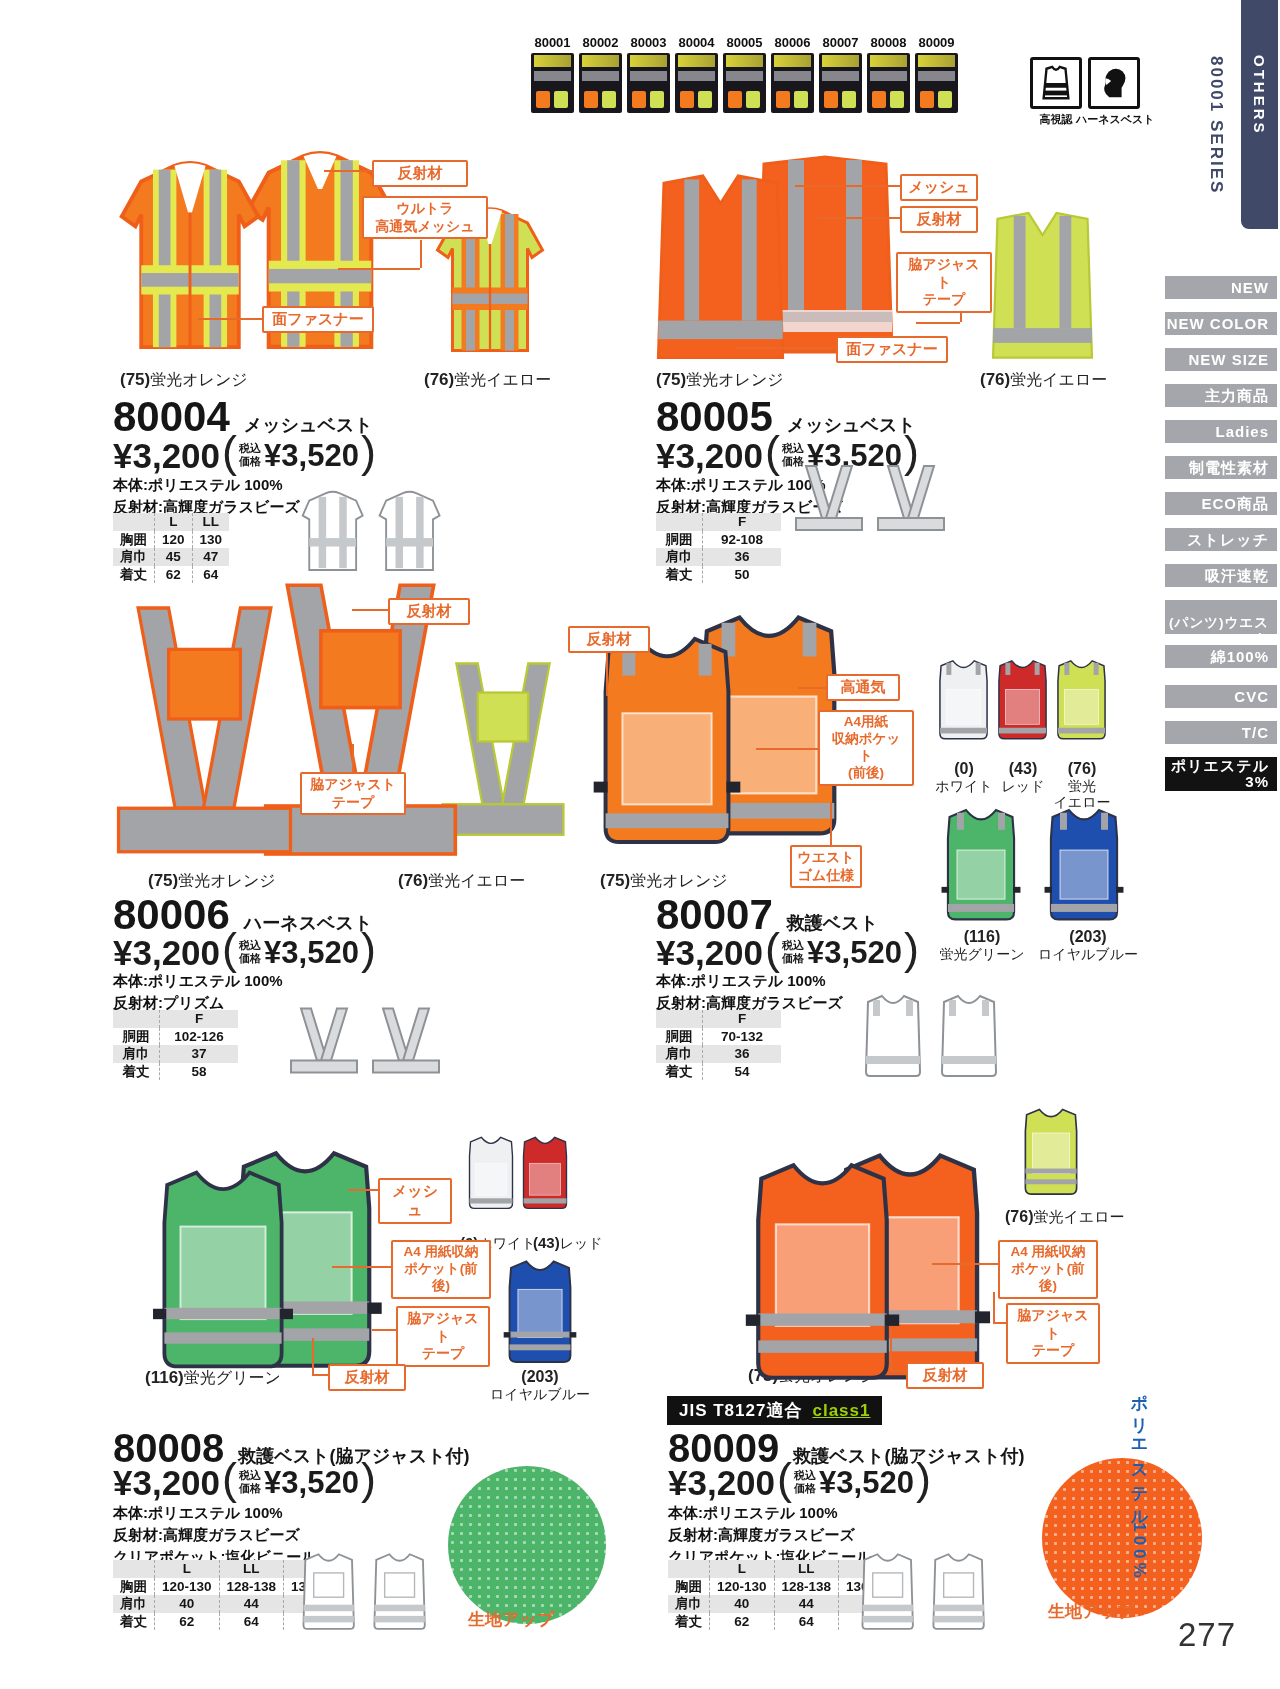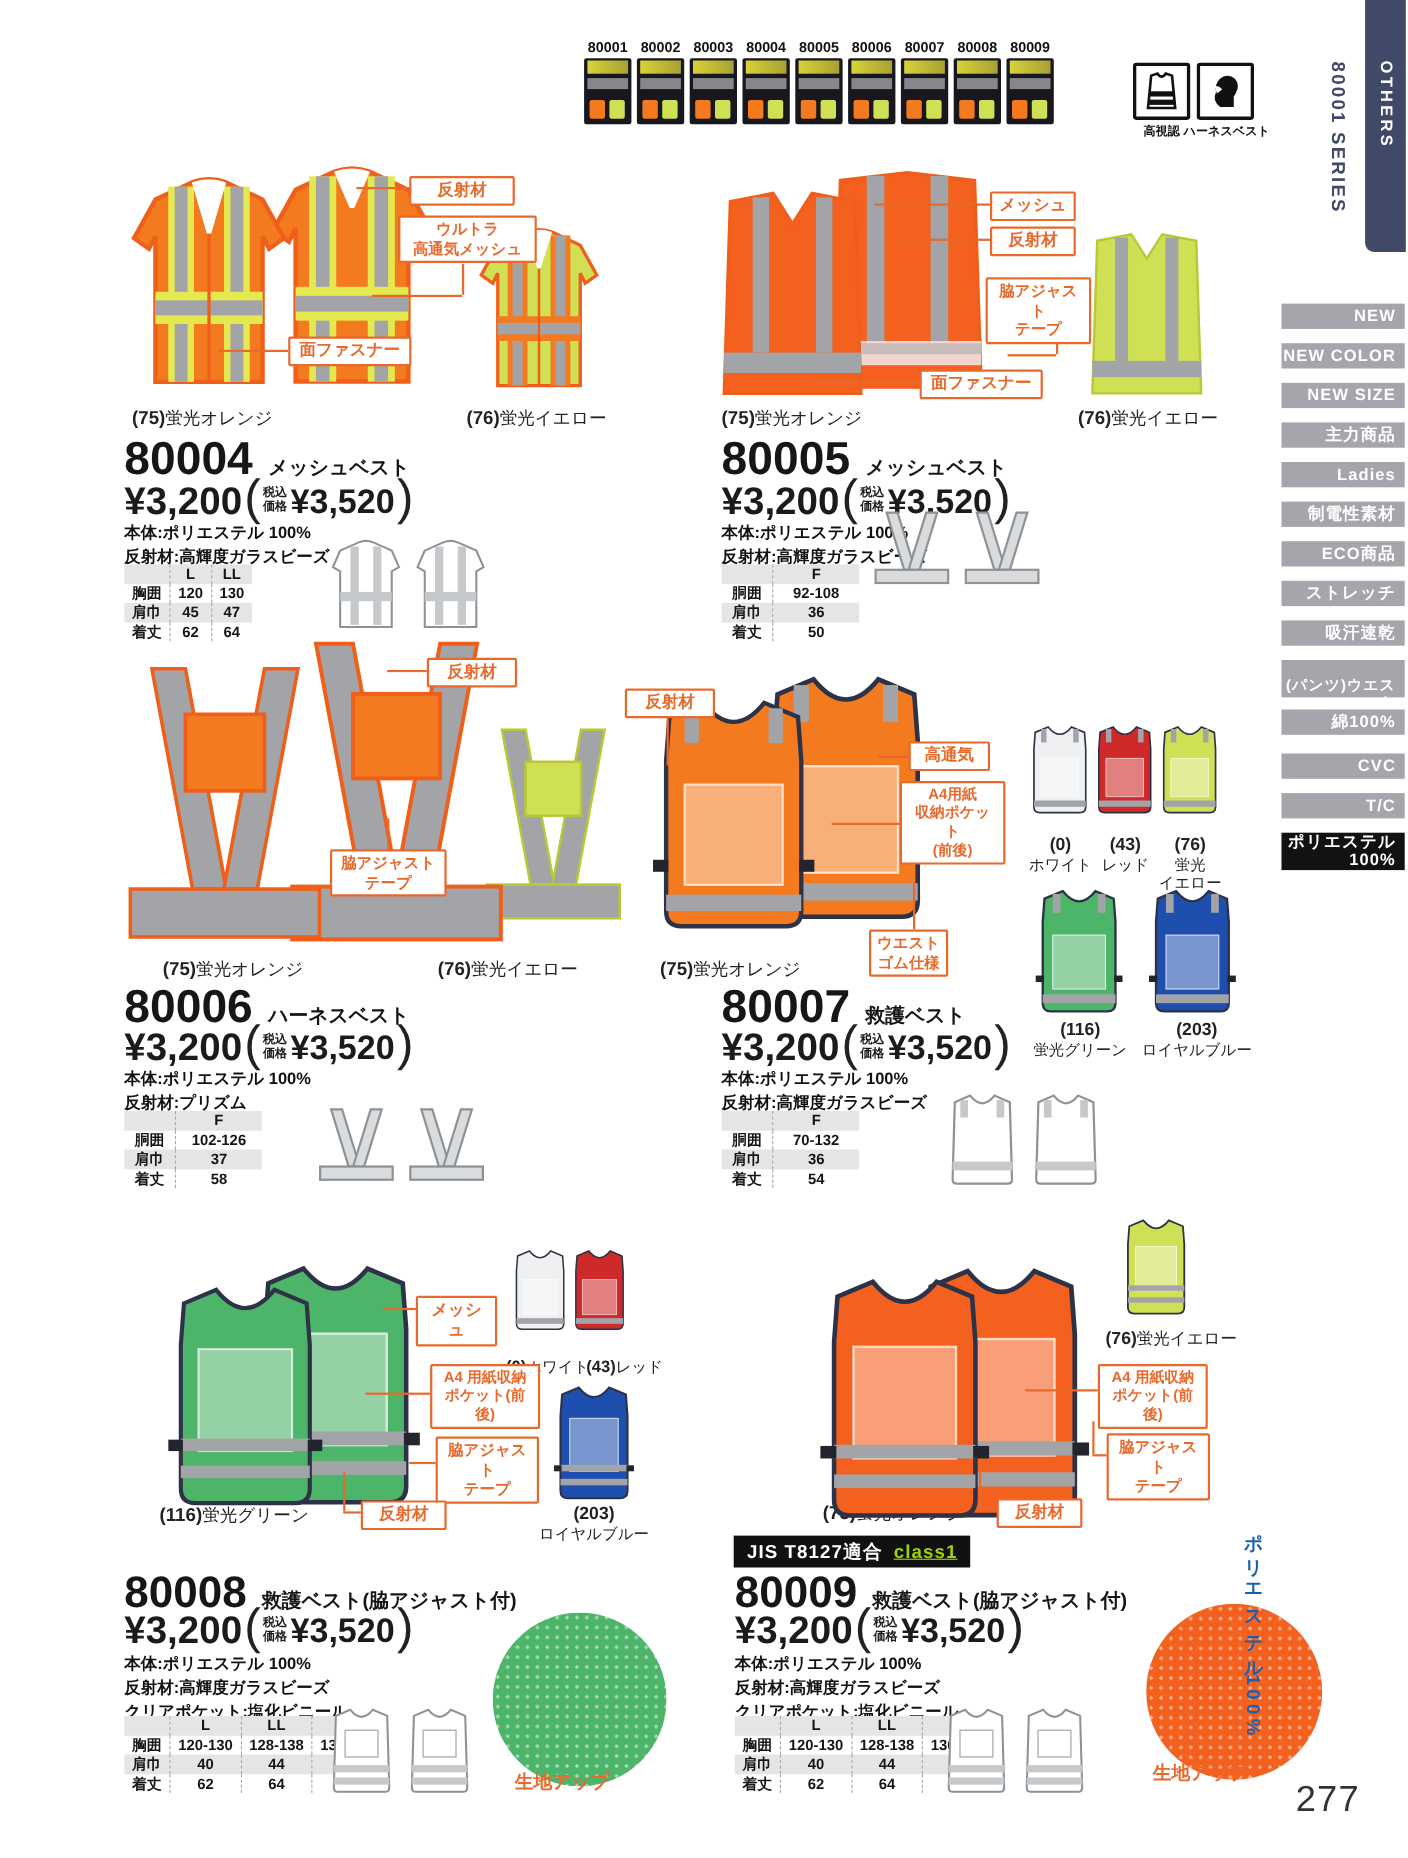--- a/index.html
+++ b/index.html
@@ -254,21 +254,21 @@
   <div class="tag" style="top:456px">制電性素材</div>
   <div class="tag" style="top:492px">ECO商品</div>
   <div class="tag" style="top:528px">ストレッチ</div>
   <div class="tag" style="top:564px">吸汗速乾</div>
   <div class="tag two pre" style="top:600px">(パンツ)ウエスト
 ゴム仕様</div>
   <div class="tag" style="top:645px">綿100%</div>
   <div class="tag" style="top:685px">CVC</div>
   <div class="tag" style="top:721px">T/C</div>
   <div class="tag active pre" style="top:757px">ポリエステル
-100%</div>
+3%</div>
 
   <section>
     <svg class="abs" style="left:235px;top:148px;z-index:1" width="170" height="205" viewBox="0 0 160 200">
       <path class="f-orange" stroke="var(--fluor-orange-deep)" stroke-width="4" d="M30,24 L64,8 Q80,2 96,8 L130,24 L150,60 L136,70 L130,58 L130,194 L30,194 L30,58 L24,70 L10,60 Z"></path>
       <rect class="f-trimy" x="42" y="12" width="24" height="182"></rect>
         <rect class="f-gray" x="48" y="12" width="12" height="182"></rect>
       <rect class="f-trimy" x="94" y="12" width="24" height="182"></rect>
         <rect class="f-gray" x="100" y="12" width="12" height="182"></rect>
       <rect class="f-trimy" x="30" y="110" width="100" height="30"></rect>
         <rect class="f-gray" x="30" y="118" width="100" height="14"></rect>

